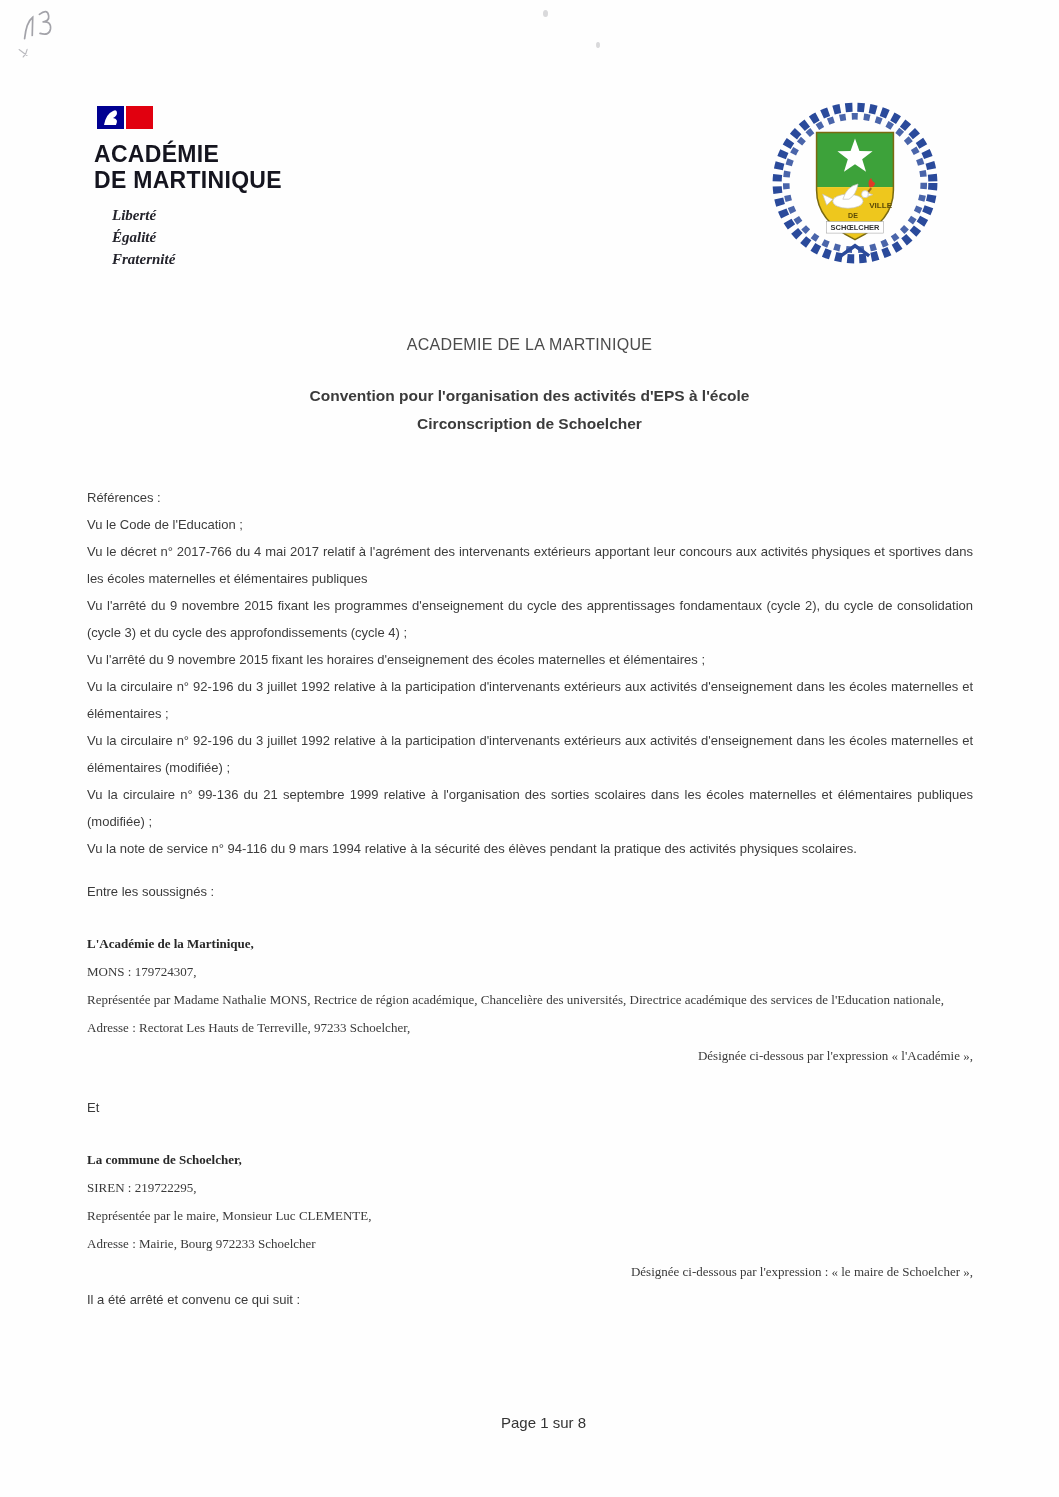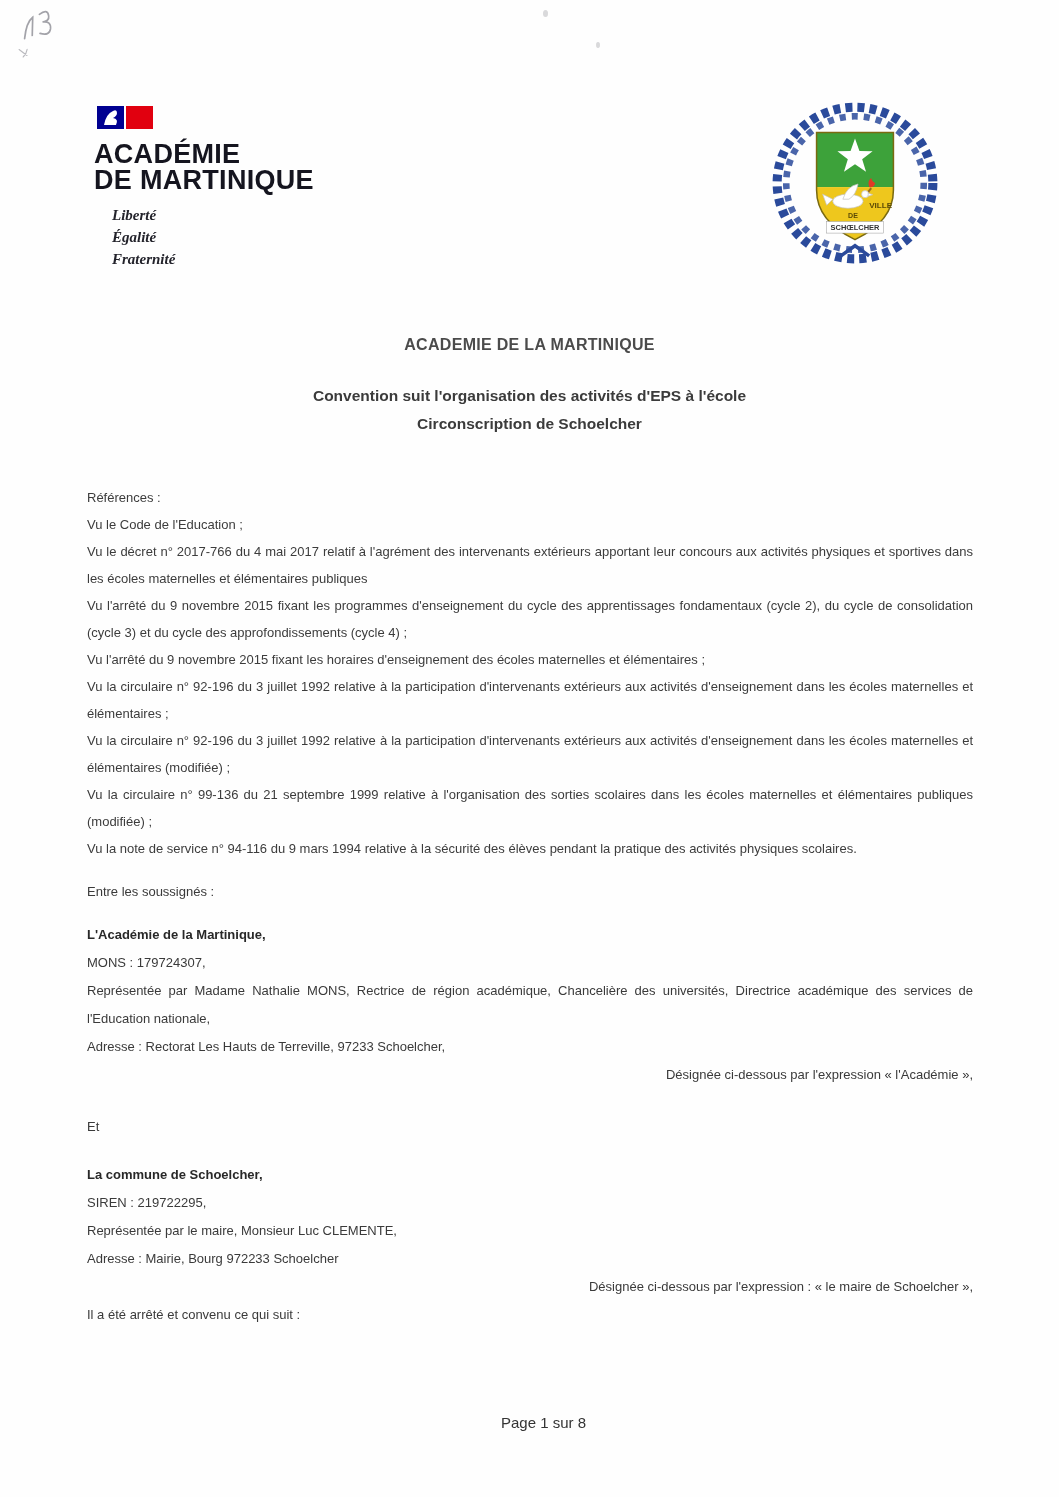--- a/index.html
+++ b/index.html
@@ -16,39 +16,39 @@
 
   
   .pencil-mark { position: absolute; left: 8px; top: 4px; width: 70px; height: 58px; transform: rotate(-8deg); opacity: .8; }
   .speck { position: absolute; background: #b9b9bd; border-radius: 50%; opacity: .55; }
   .speck.s1 { left: 543px; top: 10px; width: 5px; height: 7px; }
   .speck.s2 { left: 596px; top: 42px; width: 4px; height: 6px; }
 
   
   .gov-logo { position: absolute; left: 94px; top: 104px; }
   .flag-icon { display: block; margin: 0 0 7px 2px; }
-  .logo-name { font-size: 27px; font-weight: bold; line-height: 26px; color: #15151f; letter-spacing: .3px; }
+  .logo-name { font-size: 23px; font-weight: bold; line-height: 26px; color: #15151f; letter-spacing: .3px; }
   .motto { margin: 11px 0 0 18px; font-family: "Liberation Serif", serif; font-style: italic; font-weight: bold; font-size: 15px; line-height: 22px; color: #23232b; }
 
   
   .emblem { position: absolute; left: 764px; top: 94px; width: 182px; height: 172px; }
 
   
-  .doc-title { position: absolute; top: 336px; left: 0; right: 0; text-align: center; font-size: 16px; font-weight: bold; color: #4b4b4b; letter-spacing: .3px; }
+  .doc-title { position: absolute; top: 336px; left: 0; right: 0; text-align: center; font-size: 16px; font-weight: normal; color: #4b4b4b; letter-spacing: .3px; }
   .doc-subtitle { position: absolute; left: 0; right: 0; text-align: center; font-size: 15.5px; font-weight: bold; color: #3b3b3b; }
   .doc-subtitle.s1 { top: 387px; }
   .doc-subtitle.s2 { top: 415px; }
 
   
   .content { position: absolute; left: 87px; width: 886px; top: 484px; font-size: 13px; }
   .content p { margin: 0; }
   .ref { line-height: 27px; text-align: justify; color: #3c3c3c; }
   .ref.heading { text-align: left; }
   .between { margin-top: 16px !important; line-height: 28px; }
-  .party { margin-top: 15px; }
+  .party { margin-top: 24px; font-family: Liberation Serif, serif; }
   .party p { line-height: 28px; }
   .party .name { font-weight: bold; color: #282828; }
   .party .repr { text-align: justify; }
   .party .designation { text-align: right; }
   .et { margin: 24px 0 20px 0 !important; line-height: 28px; }
   .closing { line-height: 28px; }
 
   .footer { position: absolute; top: 1414px; left: 0; right: 0; text-align: center; font-size: 15px; color: #343434; padding-left: 28px; }
 </style>
 </head>
@@ -113,21 +113,21 @@
       </g>
 
       <text x="104" y="113" font-size="8" font-weight="bold" fill="#5a4a06" font-family="Liberation Sans, sans-serif">VILLE</text>
       <text x="88" y="123" text-anchor="middle" font-size="7" font-weight="bold" fill="#5a4a06" font-family="Liberation Sans, sans-serif">DE</text>
       <rect x="62" y="126" width="56" height="11.5" fill="#ffffff" stroke="#9a9a9a" stroke-width="0.5"></rect>
       <text x="90" y="134.8" text-anchor="middle" font-size="7.4" font-weight="bold" fill="#333333" font-family="Liberation Sans, sans-serif">SCHŒLCHER</text>
     </svg>
   </div>
 
   <div class="doc-title">ACADEMIE DE LA MARTINIQUE</div>
-  <div class="doc-subtitle s1">Convention suit l'organisation des activités d'EPS à l'école</div>
+  <div class="doc-subtitle s1">Convention pour l'organisation des activités d'EPS à l'école</div>
   <div class="doc-subtitle s2">Circonscription de Schoelcher</div>
 
   <div class="content">
     <p class="ref heading">Références :</p>
     <p class="ref">Vu le Code de l'Education ;</p>
     <p class="ref">Vu le décret n° 2017-766 du 4 mai 2017 relatif à l'agrément des intervenants extérieurs apportant leur concours aux activités physiques et sportives dans les écoles maternelles et élémentaires publiques</p>
     <p class="ref">Vu l'arrêté du 9 novembre 2015 fixant les programmes d'enseignement du cycle des apprentissages fondamentaux (cycle 2), du cycle de consolidation (cycle 3) et du cycle des approfondissements (cycle 4) ;</p>
     <p class="ref">Vu l'arrêté du 9 novembre 2015 fixant les horaires d'enseignement des écoles maternelles et élémentaires ;</p>
     <p class="ref">Vu la circulaire n° 92-196 du 3 juillet 1992 relative à la participation d'intervenants extérieurs aux activités d'enseignement dans les écoles maternelles et élémentaires ;</p>
     <p class="ref">Vu la circulaire n° 92-196 du 3 juillet 1992 relative à la participation d'intervenants extérieurs aux activités d'enseignement dans les écoles maternelles et élémentaires (modifiée) ;</p>

